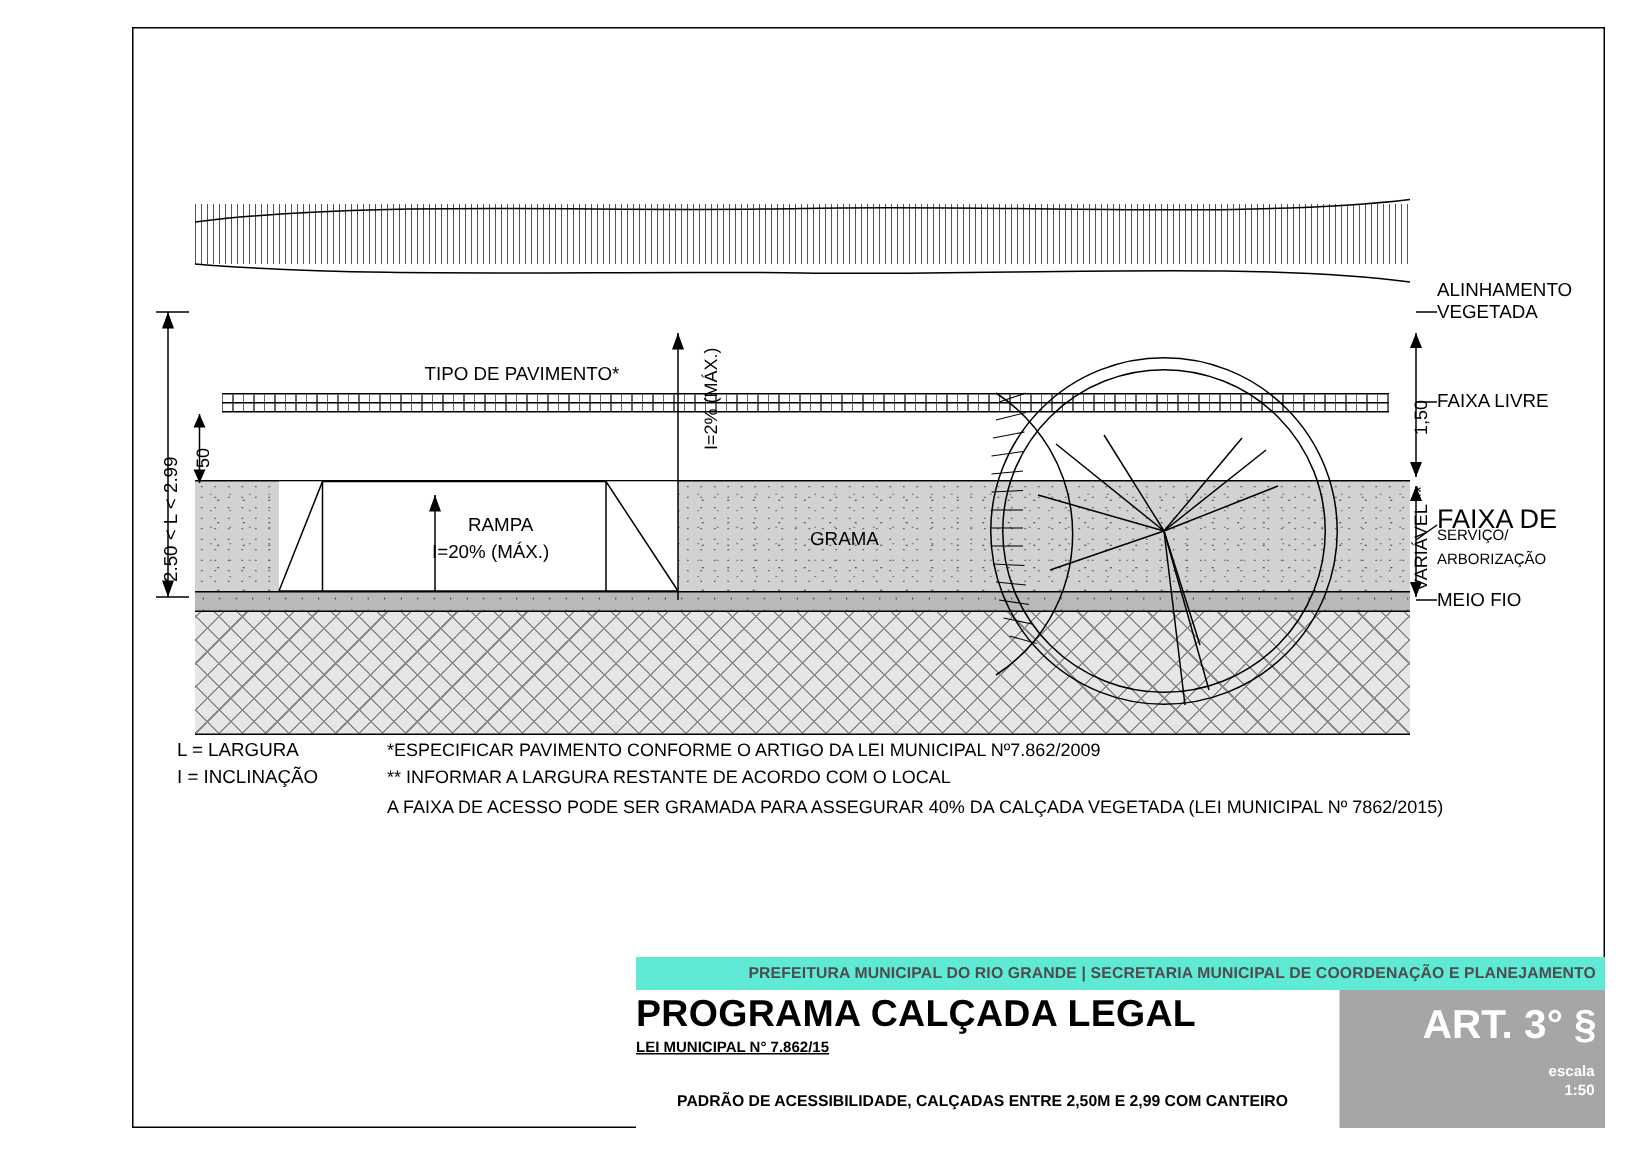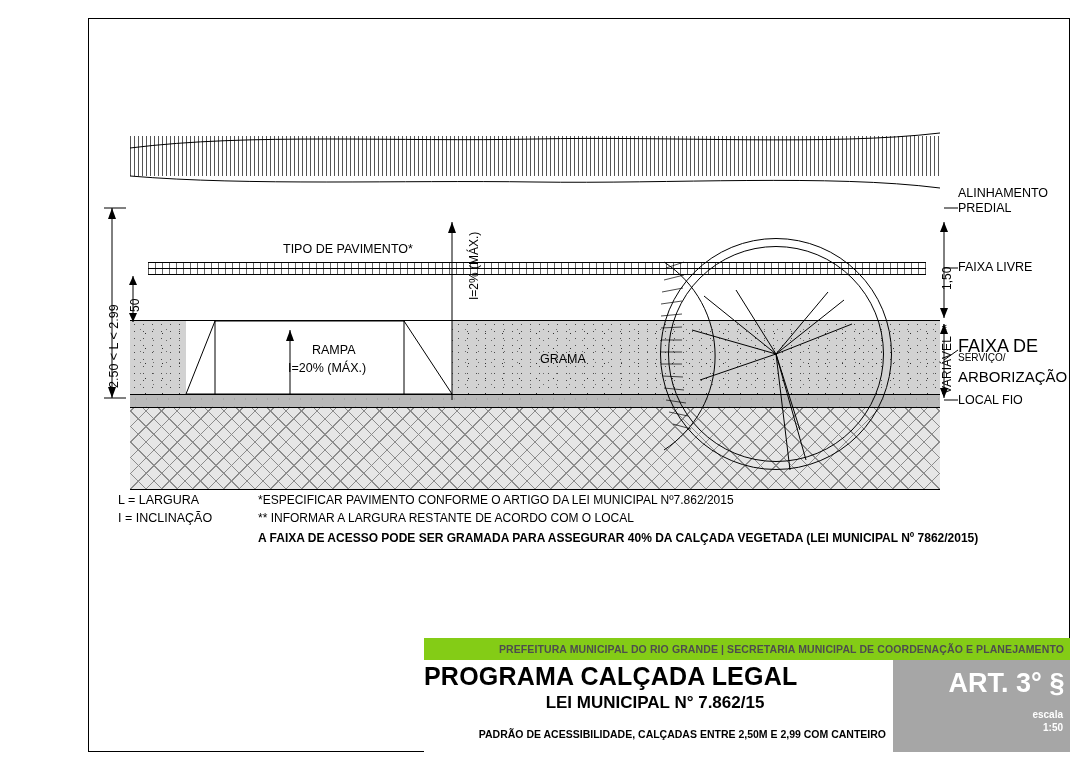--- a/index.html
+++ b/index.html
@@ -165,21 +165,21 @@
     transform: rotate(-90deg);
   }
 
   
   .tb-band {
     position: absolute;
     left: 424px;
     top: 638px;
     width: 646px;
     height: 22px;
-    background: #84cc16;
+    background: #5eead4;
   }
   .tb-band span {
     display: block;
     text-align: right;
     padding-right: 6px;
     font-size: 10.5px;
     font-weight: bold;
     color: #4d4d4d;
     line-height: 22px;
     letter-spacing: 0.1px;
@@ -233,41 +233,42 @@
     font-size: 25px;
     font-weight: bold;
     color: #000;
     letter-spacing: 0.2px;
   }
   .tb-law {
     position: absolute;
     left: 424px;
     top: 693px;
     width: 462px;
-    text-align: center;
-    font-size: 17px;
+    text-align: left;
+    font-size: 10px;
     font-weight: bold;
     color: #000;
+    text-decoration: underline;
   }
   .tb-sub1 {
     position: absolute;
     left: 424px;
     top: 713px;
     width: 462px;
     text-align: right;
     font-size: 10.5px;
     font-weight: bold;
     color: #000;
   }
   .tb-sub2 {
     position: absolute;
     left: 424px;
     top: 728px;
     width: 462px;
-    text-align: right;
+    text-align: center;
     font-size: 10.5px;
     font-weight: bold;
     color: #000;
   }
 
   svg.overlay {
     position: absolute;
     left: 0;
     top: 0;
     width: 1092px;
@@ -382,35 +383,35 @@
 
     <div class="txt vtxt" style="left:107px; top:388px; font-size:12.5px;">2.50 &lt; L &lt; 2.99</div>
 
     <div class="txt vtxt" style="left:128px; top:312px; font-size:12px;">50</div>
 
     <div class="txt vtxt" style="left:940px; top:290px; font-size:12px;">1,50</div>
 
     <div class="txt vtxt" style="left:940px; top:394px; font-size:12px;">VARIÁVEL **</div>
 
     <div class="txt" style="left:958px; top:186px; font-size:12.5px;">ALINHAMENTO</div>
-    <div class="txt" style="left:958px; top:201px; font-size:12.5px;">PREDIAL</div>
+    <div class="txt" style="left:958px; top:201px; font-size:12.5px;">VEGETADA</div>
 
     <div class="txt" style="left:958px; top:260px; font-size:12.5px;">FAIXA LIVRE</div>
 
     <div class="txt" style="left:958px; top:336px; font-size:18px;">FAIXA DE</div>
     <div class="txt" style="left:958px; top:352px; font-size:10px;">SERVIÇO/</div>
-    <div class="txt" style="left:958px; top:368px; font-size:15px;">ARBORIZAÇÃO</div>
-
-    <div class="txt" style="left:958px; top:393px; font-size:12.5px;">LOCAL FIO</div>
+    <div class="txt" style="left:958px; top:368px; font-size:10px;">ARBORIZAÇÃO</div>
+
+    <div class="txt" style="left:958px; top:393px; font-size:12.5px;">MEIO FIO</div>
 
     <div class="txt" style="left:118px; top:493px; font-size:12.5px;">L = LARGURA</div>
     <div class="txt" style="left:118px; top:511px; font-size:12.5px;">I  = INCLINAÇÃO</div>
-    <div class="txt" style="left:258px; top:493px; font-size:12px;">*ESPECIFICAR PAVIMENTO CONFORME O ARTIGO DA LEI MUNICIPAL Nº7.862/2015</div>
+    <div class="txt" style="left:258px; top:493px; font-size:12px;">*ESPECIFICAR PAVIMENTO CONFORME O ARTIGO DA LEI MUNICIPAL Nº7.862/2009</div>
     <div class="txt" style="left:258px; top:511px; font-size:12px;">** INFORMAR A LARGURA RESTANTE DE ACORDO COM O LOCAL</div>
-    <div class="txt" style="left:258px; top:531px; font-size:12px;font-weight:bold;">A FAIXA DE ACESSO PODE SER GRAMADA PARA ASSEGURAR 40% DA CALÇADA VEGETADA (LEI MUNICIPAL Nº 7862/2015)</div>
+    <div class="txt" style="left:258px; top:531px; font-size:12px;">A FAIXA DE ACESSO PODE SER GRAMADA PARA ASSEGURAR 40% DA CALÇADA VEGETADA (LEI MUNICIPAL Nº 7862/2015)</div>
   </div>
 
   <div class="tb-band">
     <span>PREFEITURA MUNICIPAL DO RIO GRANDE | SECRETARIA MUNICIPAL DE COORDENAÇÃO E PLANEJAMENTO</span>
   </div>
   <div class="tb-main"></div>
   <div class="tb-right"></div>
 
   <div class="tb-title">PROGRAMA CALÇADA LEGAL</div>
   <div class="tb-law">LEI MUNICIPAL N° 7.862/15</div>

